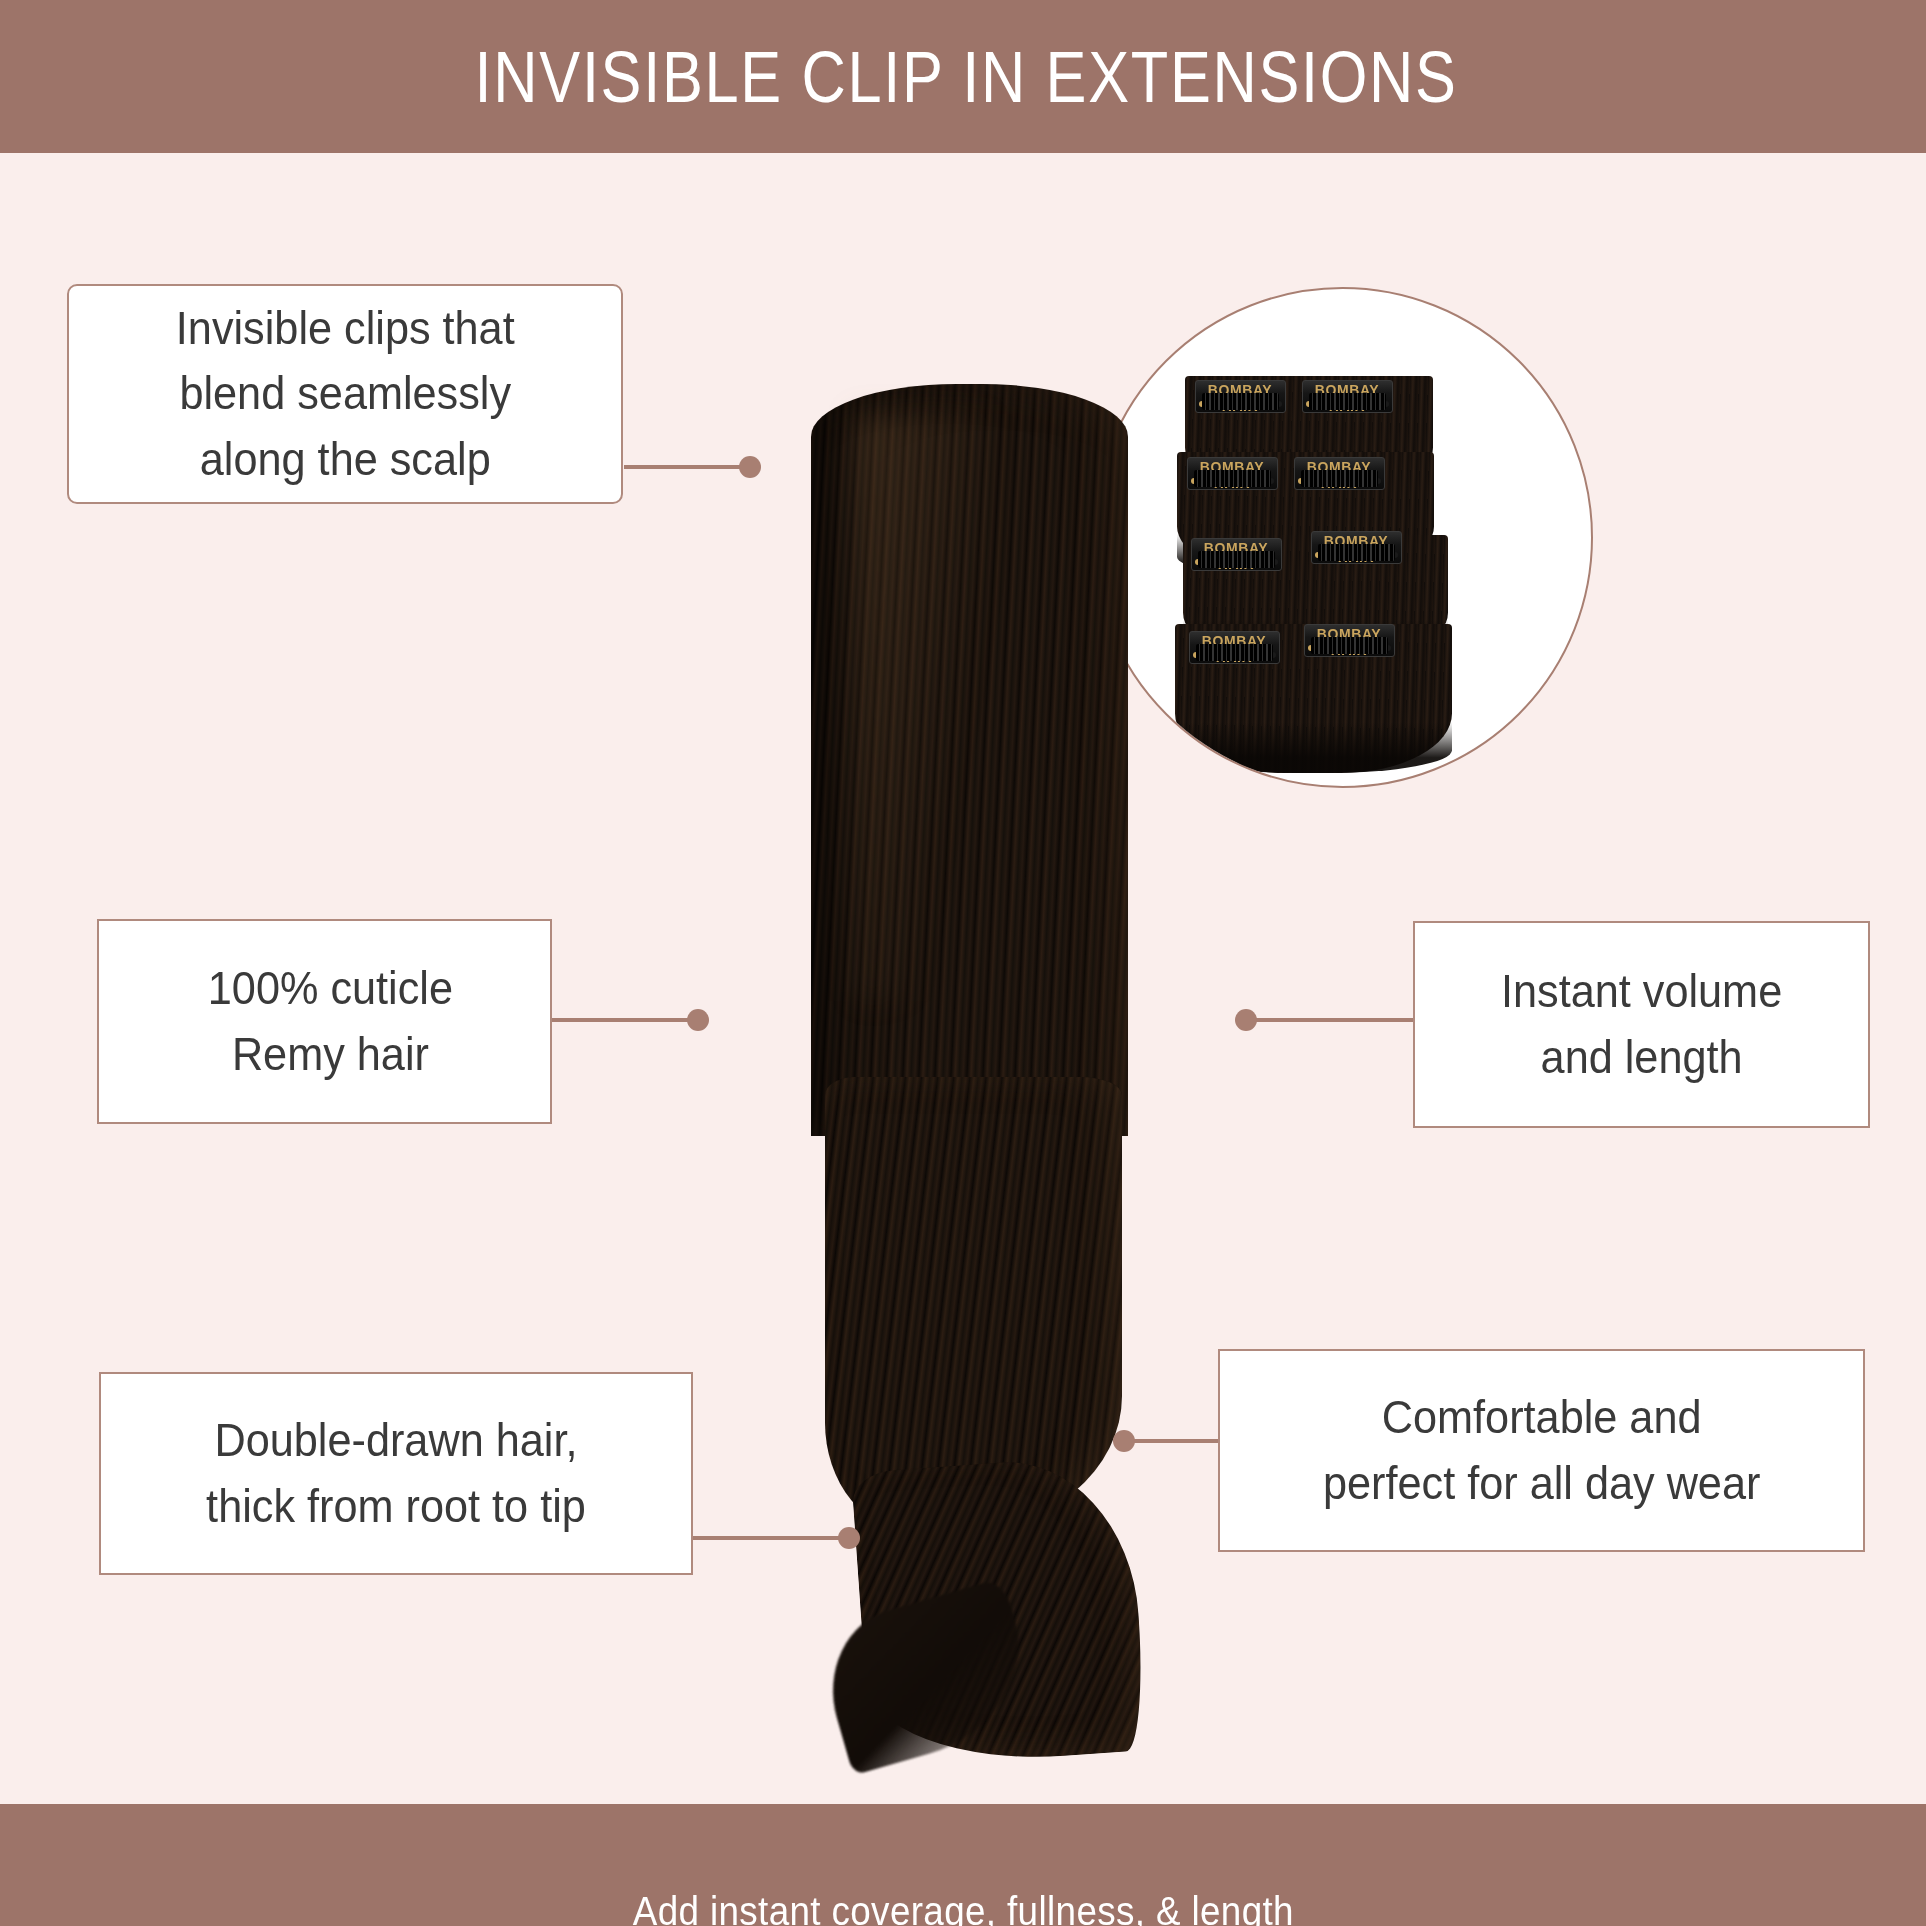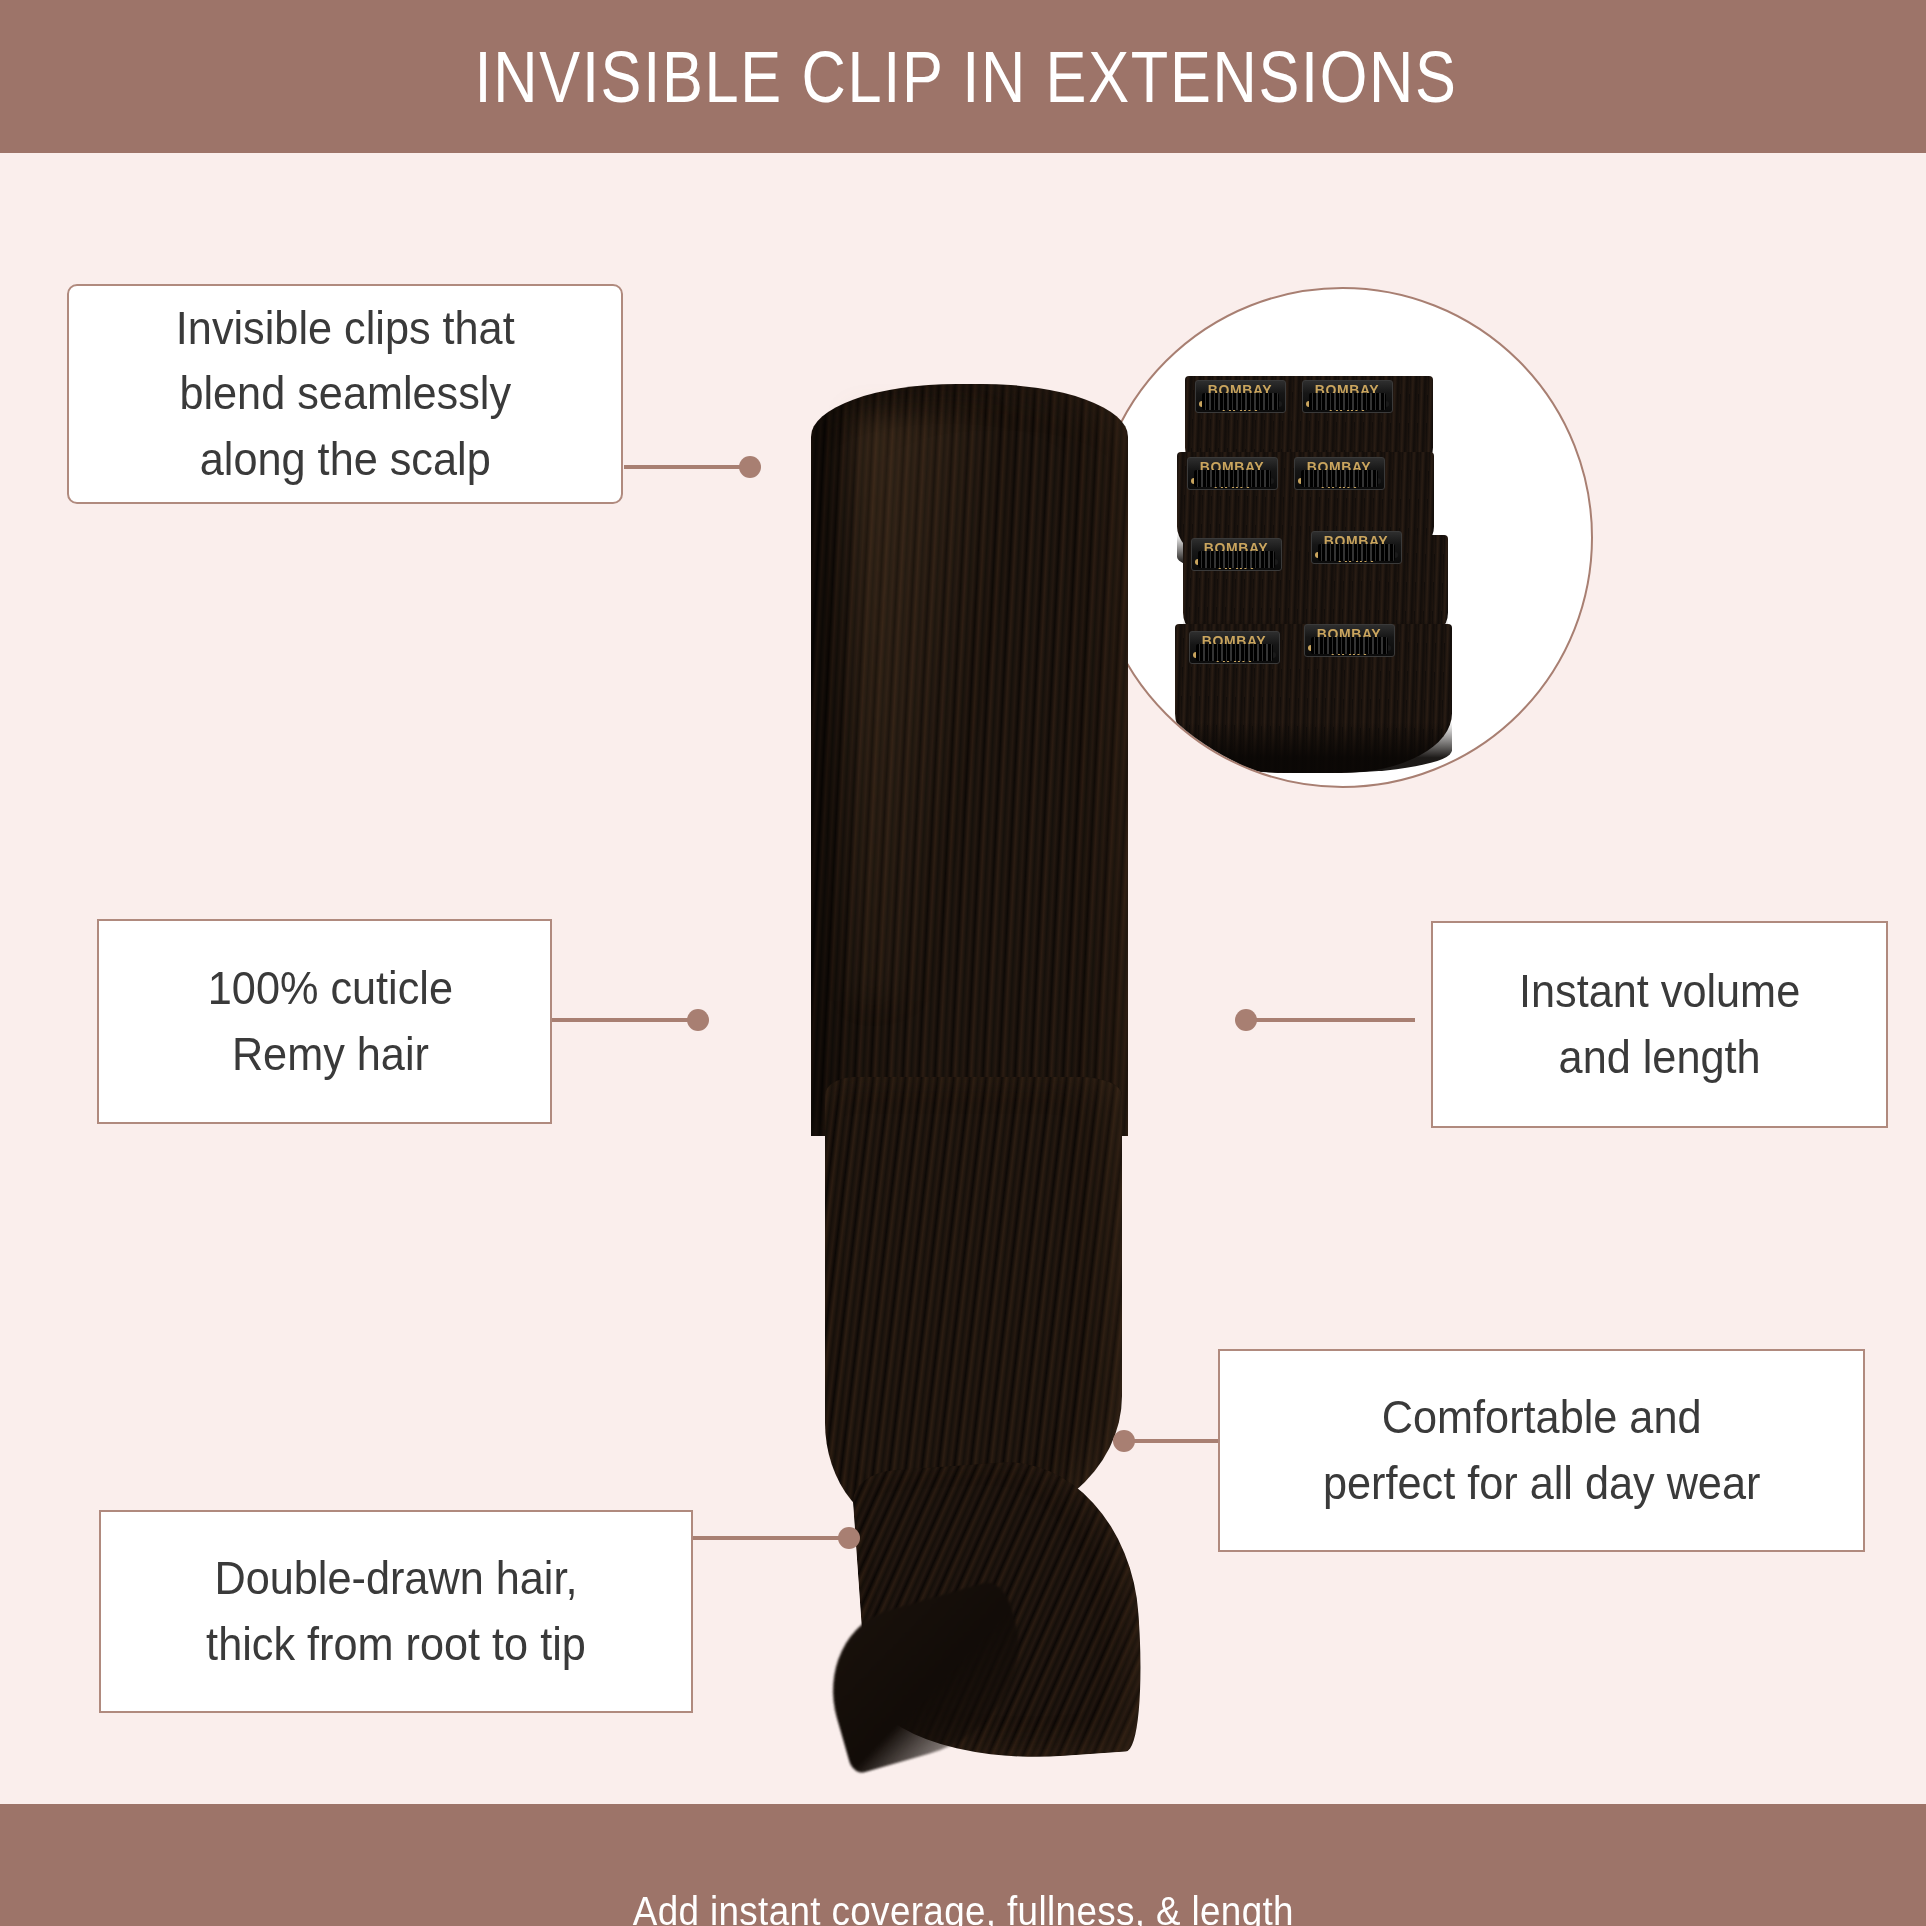--- a/index.html
+++ b/index.html
@@ -50,22 +50,22 @@
     color:#3a3a3a;
     font-size:46px;
     line-height:1.42;
     transform:scaleX(0.94);
     padding:0 16px;
     white-space:pre-line;
   }
 
   #callout-clips   { left:67px;  top:284px;  width:556px; height:220px;border-radius:10px; }
   #callout-remy    { left:97px;  top:919px;  width:455px; height:205px;padding-left:12px; }
-  #callout-double  { left:99px; top:1510px; width:594px; height:203px; }
-  #callout-volume  { left:1413px;top:921px;  width:457px; height:207px;margin-left:18px; }
+  #callout-double  { left:99px; top:1372px; width:594px; height:203px; }
+  #callout-volume  { left:1413px;top:921px;  width:457px; height:207px; }
   #callout-comfort { left:1218px;top:1349px; width:647px; height:203px; }
 
   
   .connector { position:absolute; height:4px; background:#a87f72; z-index:5; }
   .dot {
     position:absolute; width:22px; height:22px;
     border-radius:50%; background:#a87f72; z-index:5;
   }
 
   #conn-clips   { left:624px;  top:465px;  width:127px; }

